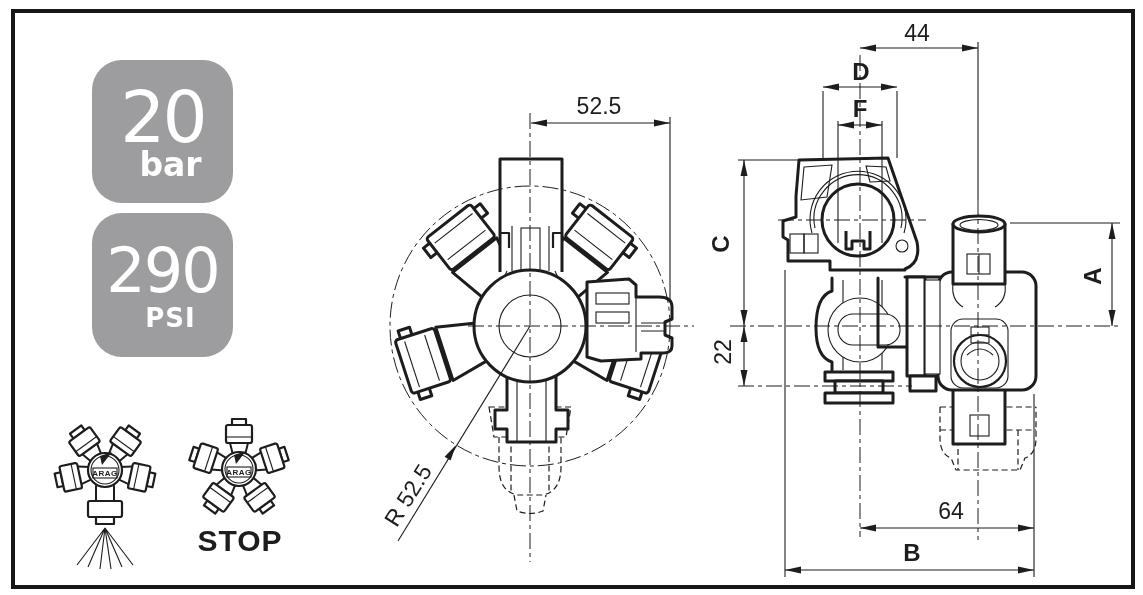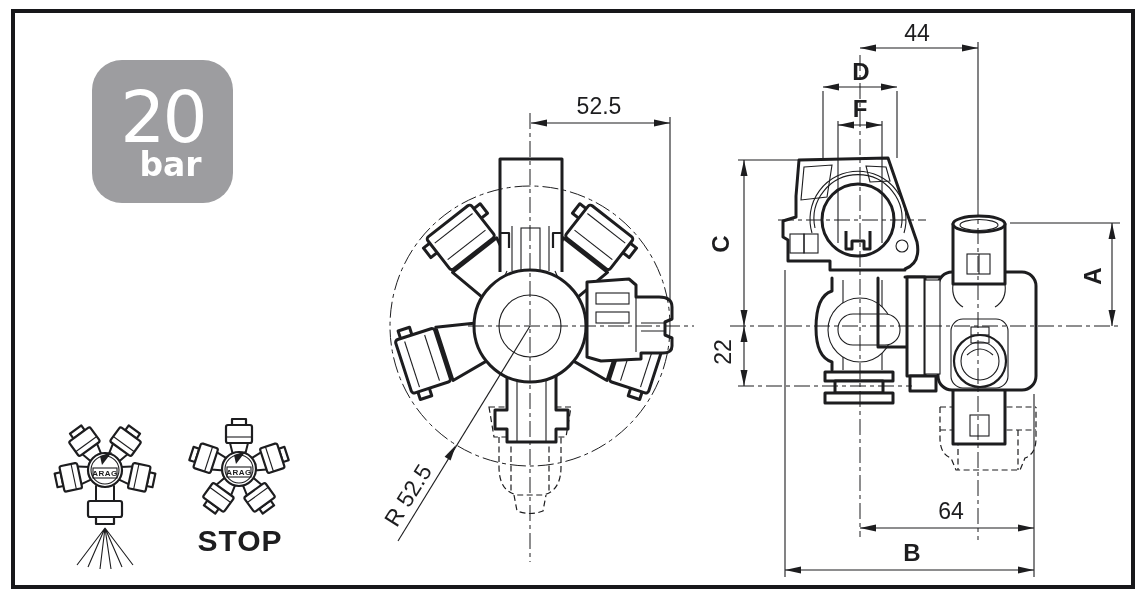--- a/index.html
+++ b/index.html
@@ -43,20 +43,24 @@
 </head>
 <body>
 
 <div class="page">
   <div class="frame"></div>
 
   <div class="badge bar">
     <span class="val">20</span>
     <span class="unit">bar</span>
   </div>
+  <div class="badge psi">
+    <span class="val">290</span>
+    <span class="unit">PSI</span>
+  </div>
 
   <svg id="ic1" class="panel" width="140" height="187" viewBox="38 398 140 187">
     <g transform="rotate(-36 105 470)">
       <path class="ib" d="M99,456 L96,444 M111,456 L114,444"></path>
       <rect class="ibw" x="98" y="420" width="14" height="6"></rect>
       <rect class="ibw" x="92" y="426" width="26" height="18" rx="2"></rect>
       <line class="it" x1="92" y1="438" x2="118" y2="438"></line>
     </g>
     <g transform="rotate(36 105 470)">
       <path class="ib" d="M99,456 L96,444 M111,456 L114,444"></path>

